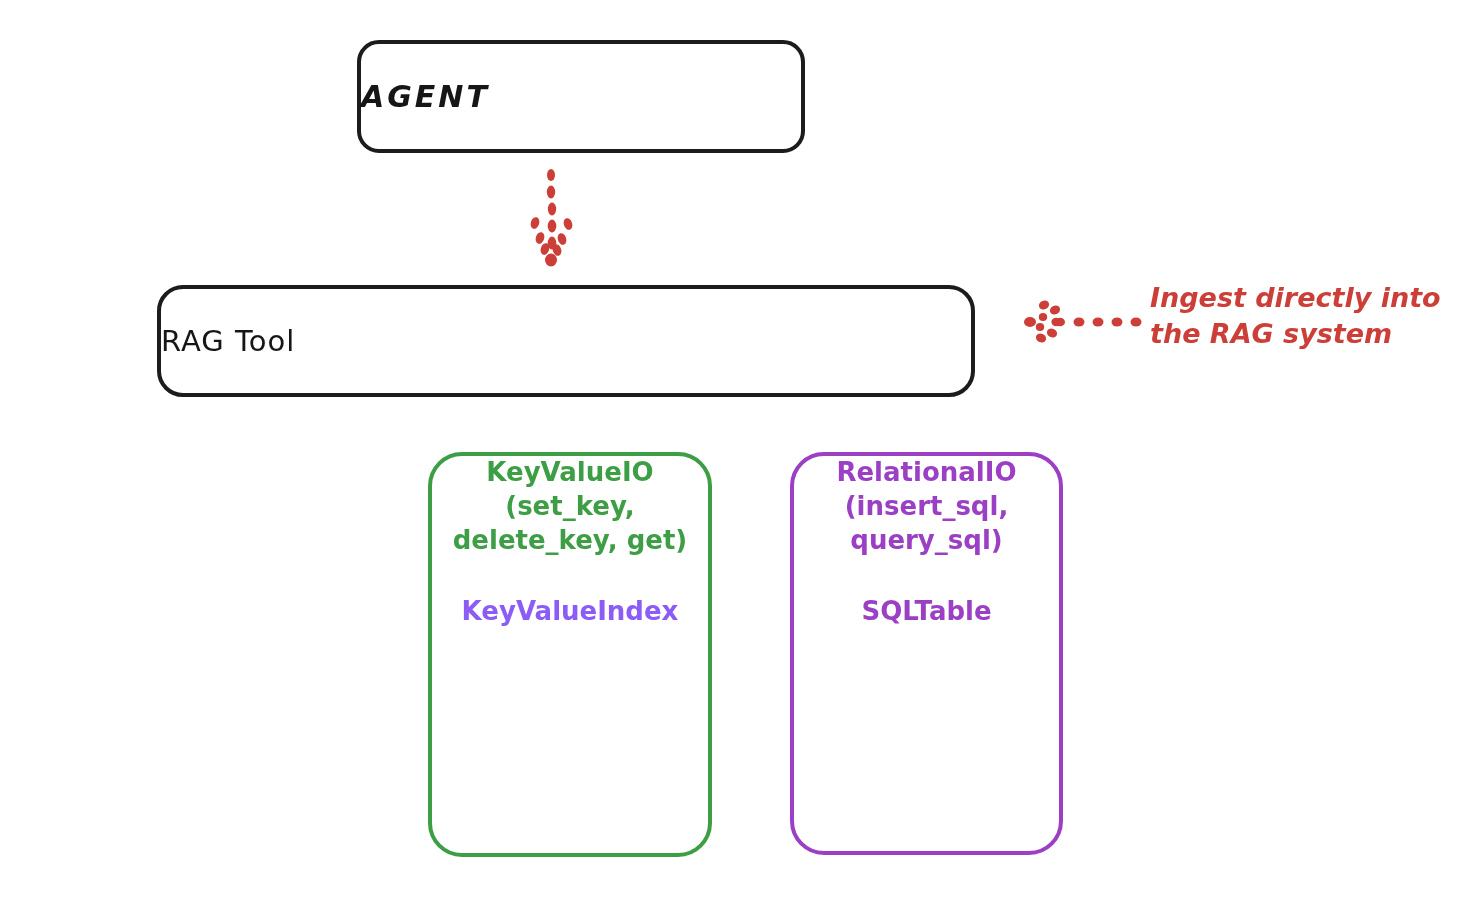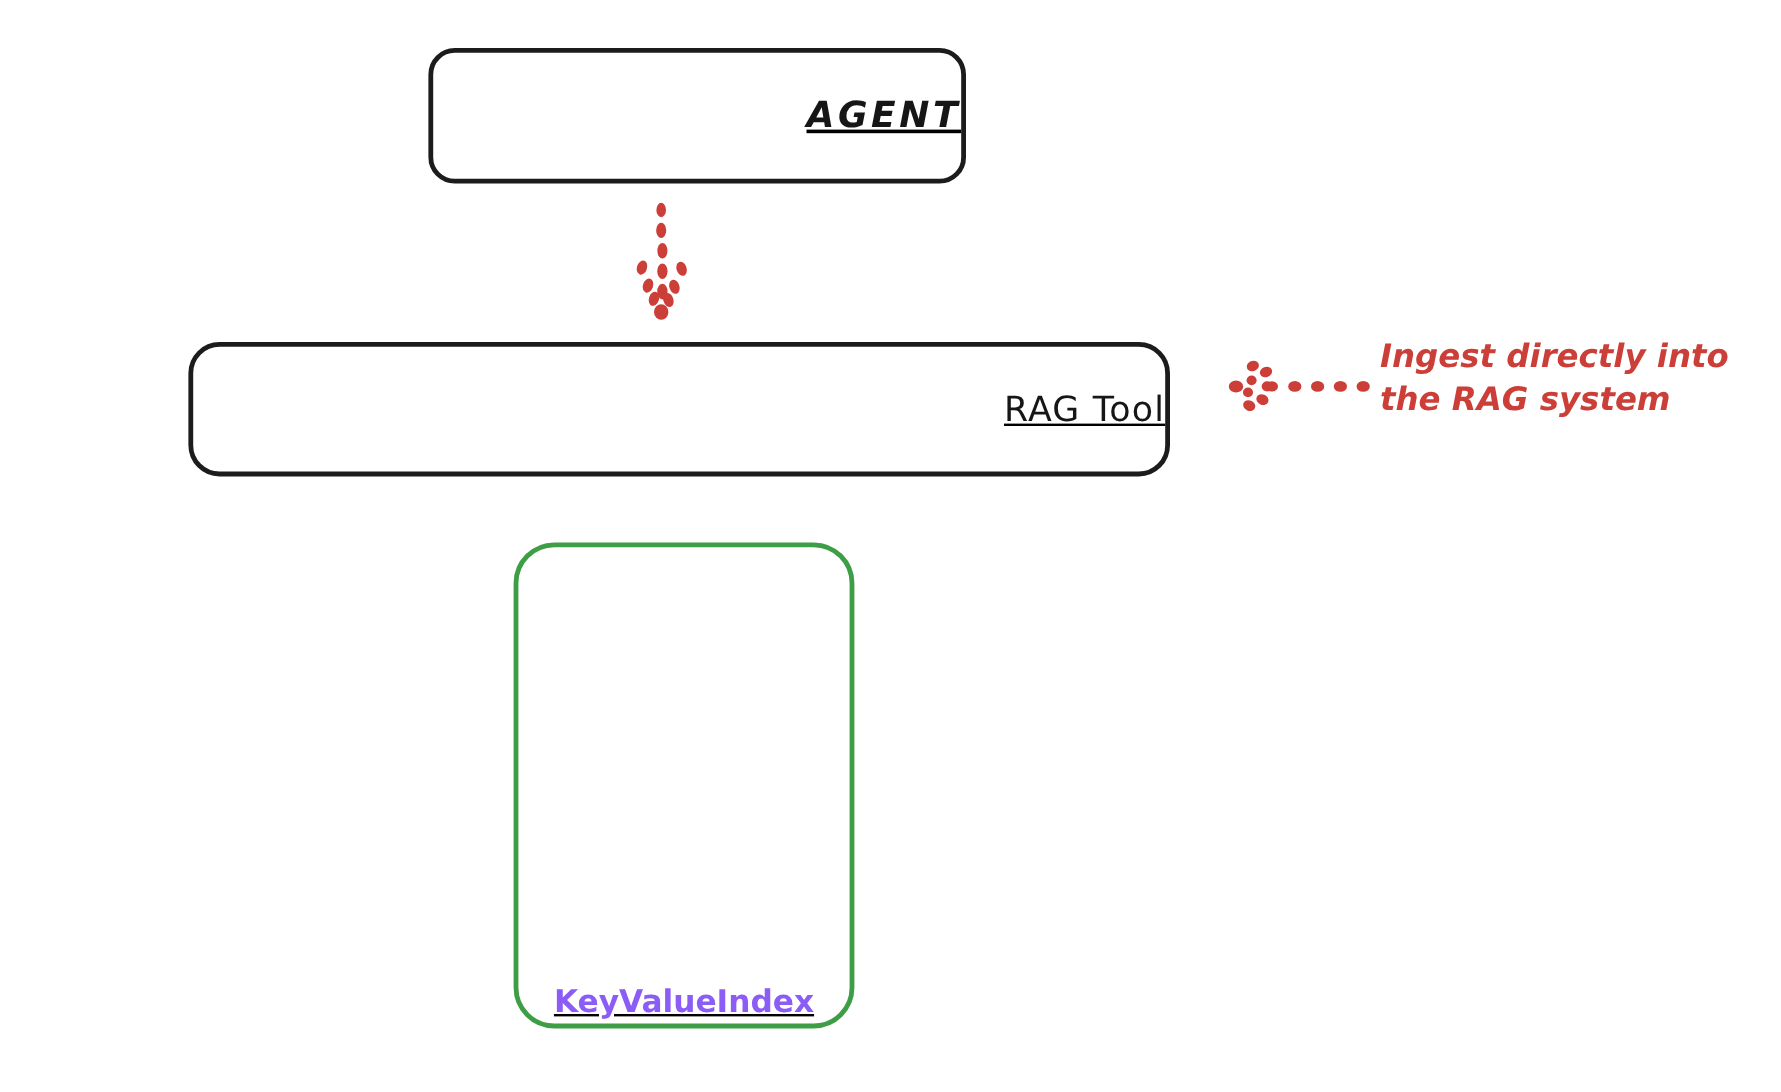--- a/index.html
+++ b/index.html
@@ -17,23 +17,22 @@
     height: 910px;
     background: #ffffff;
     overflow: hidden;
   }
   .node {
     position: absolute;
     box-sizing: border-box;
     background: #ffffff;
     display: flex;
     align-items: center;
-    justify-content: flex-end;
+    justify-content: flex-start;
     text-align: center;
-    text-decoration: underline;
   }
 
   
   .node-black {
     border: 4px solid #1c1c1c;
   }
   .label-agent {
     font-family: "DejaVu Sans", sans-serif;
     font-style: italic;
     font-weight: 600;
@@ -95,23 +94,32 @@
   <div class="node node-black" style="left:357px; top:40px; width:448px; height:113px; border-radius:22px;">
     <span class="label-agent">AGENT</span>
   </div>
 
   <div class="node node-black" style="left:157px; top:285px; width:818px; height:112px; border-radius:26px;">
     <span class="label-rag">RAG Tool</span>
   </div>
 
 
   <div class="node node-store" style="left:428px; top:452px; width:284px; height:405px; border-radius:34px; border-color:#3d9e45;">
+    <span class="store-text store-api" style="color:#3d9e45;">KeyValueIO
+(set_key,
+delete_key, get)</span>
     <span class="store-text store-index" style="color:#8b5cf6;">KeyValueIndex</span>
   </div>
 
+  <div class="node node-store" style="left:790px; top:452px; width:273px; height:403px; border-radius:34px; border-color:#9b3fc4;">
+    <span class="store-text store-api" style="color:#9b3fc4;">RelationalIO
+(insert_sql,
+query_sql)</span>
+    <span class="store-text store-index" style="color:#9b3fc4;">SQLTable</span>
+  </div>
 
   <div class="annotation" style="left:1150px; top:280px; width:330px; color:#cc3f38;">Ingest directly into
 the RAG system</div>
 
   <svg class="overlay" viewBox="0 0 1484 910" xmlns="http://www.w3.org/2000/svg">
 
     <g fill="#cc3f38">
       <ellipse cx="551" cy="175" rx="4.0" ry="6.0"></ellipse>
       <ellipse cx="551" cy="192" rx="4.2" ry="6.4"></ellipse>
       <ellipse cx="552" cy="209" rx="4.2" ry="6.4"></ellipse>

